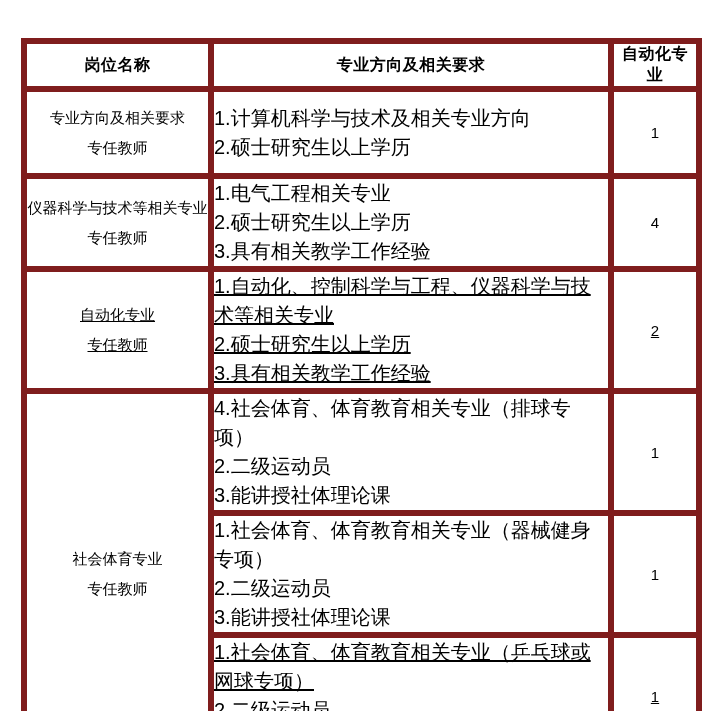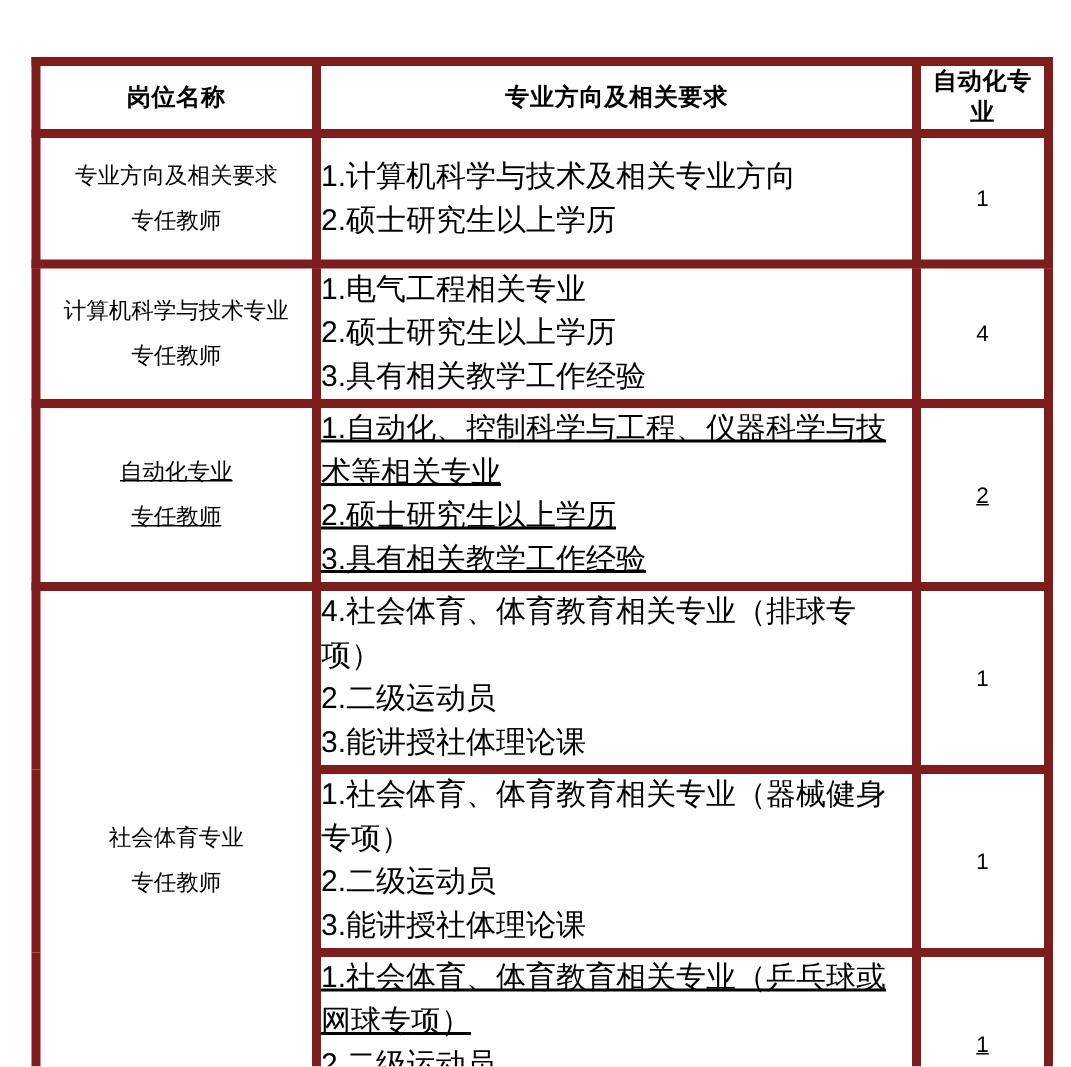--- a/index.html
+++ b/index.html
@@ -90,21 +90,21 @@
       </td>
       <td class="req">
         <div>1.计算机科学与技术及相关专业方向</div>
         <div>2.硕士研究生以上学历</div>
       </td>
       <td class="cnt">1</td>
     </tr>
 
     <tr class="h-r2">
       <td class="pos">
-        <div>计算机科学与技术专业</div>
+        <div>仪器科学与技术等相关专业</div>
         <div>专任教师</div>
       </td>
       <td class="req">
         <div>1.电气工程相关专业</div>
         <div>2.硕士研究生以上学历</div>
         <div>3.具有相关教学工作经验</div>
       </td>
       <td class="cnt">4</td>
     </tr>
 

